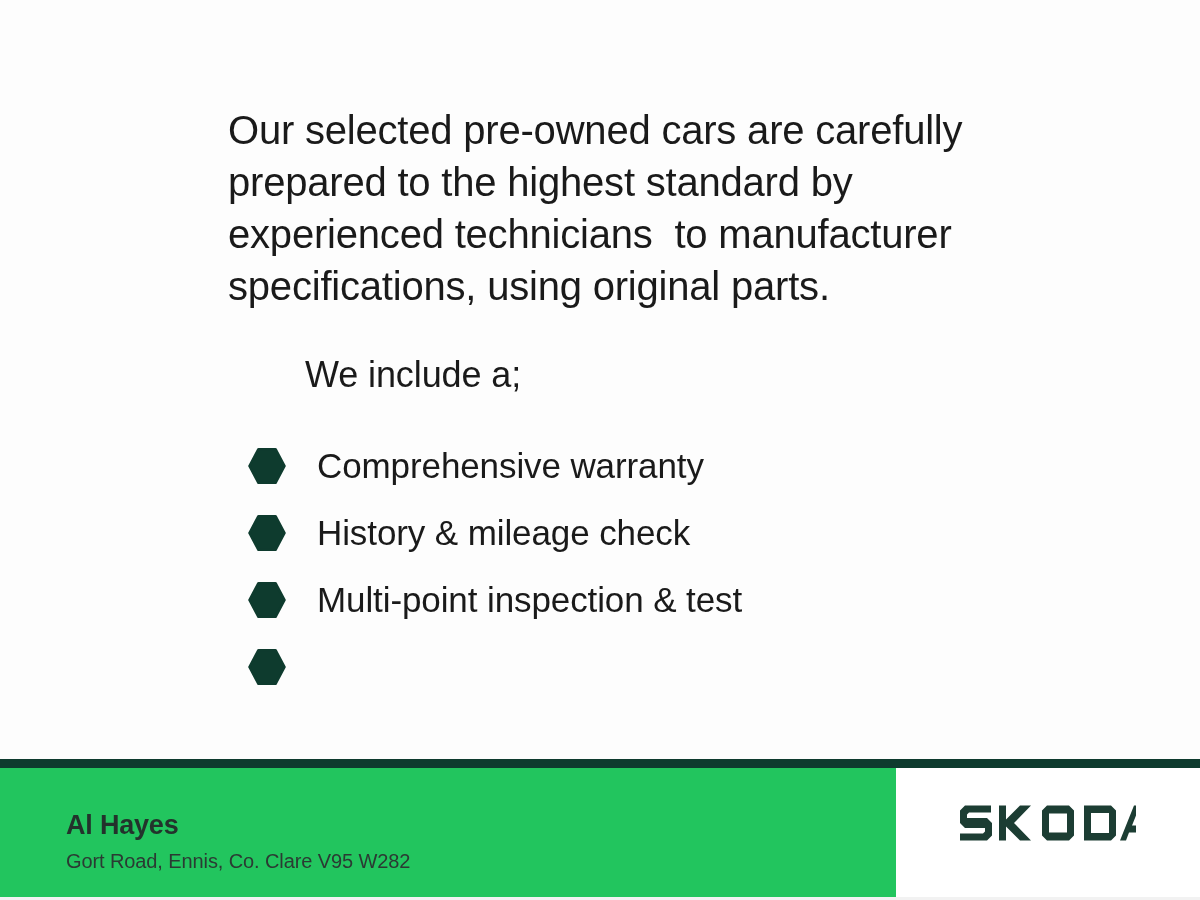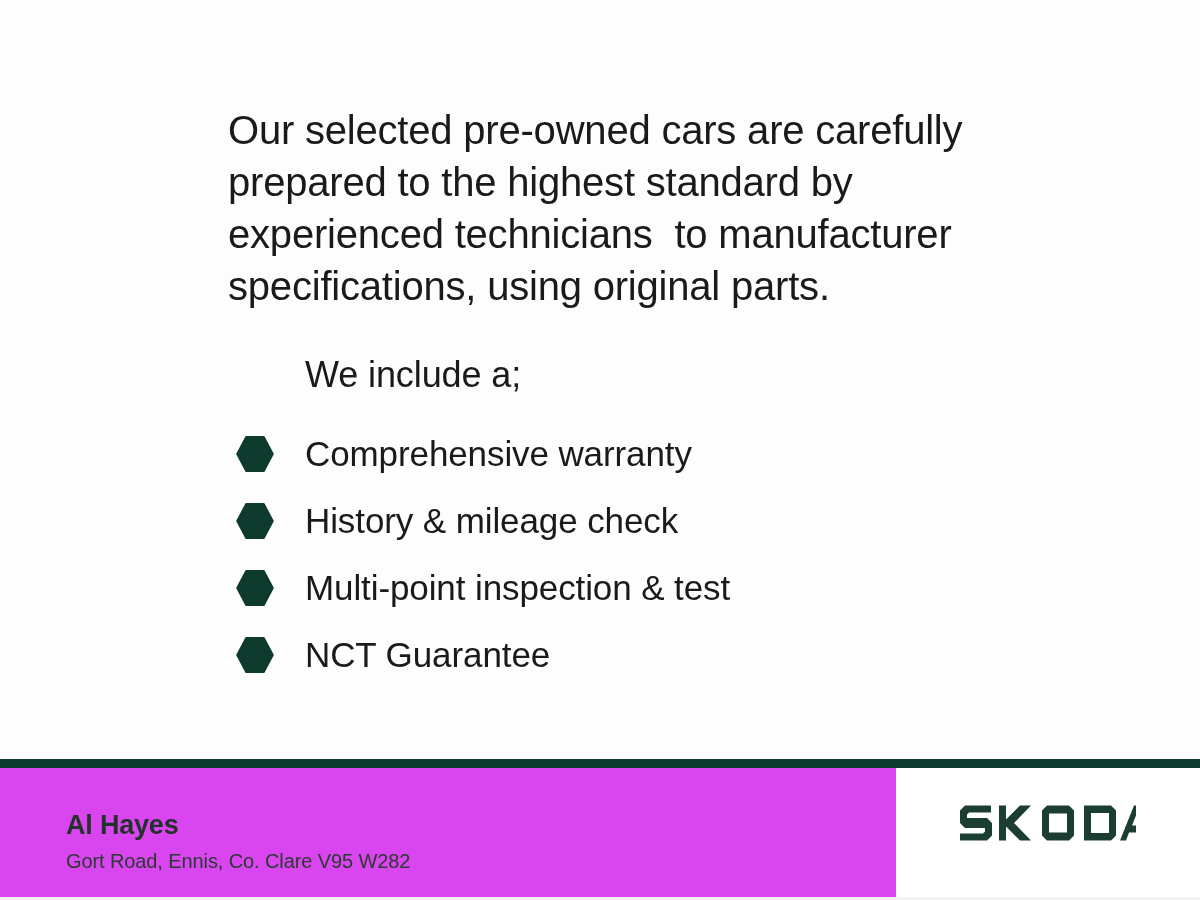--- a/index.html
+++ b/index.html
@@ -54,21 +54,21 @@
     line-height: 44px;
     font-weight: 400;
     color: #1a1a1a;
     letter-spacing: -0.1px;
   }
 
   .bullet-list {
     position: absolute;
     left: 236px;
     top: 420px;
-    margin: 0;
+    margin: 12px;
     padding: 0;
     list-style: none;
   }
 
   .bullet-item {
     display: flex;
     align-items: center;
     height: 67px;
   }
 
@@ -99,21 +99,21 @@
     background: #0e3b2e;
   }
 
   
   .footer {
     position: absolute;
     left: 0;
     top: 768px;
     width: 1200px;
     height: 132px;
-    background: #d946ef;
+    background: #22c55e;
   }
 
   .footer-right-panel {
     position: absolute;
     left: 896px;
     top: 0;
     width: 304px;
     height: 132px;
     background: #ffffff;
   }
@@ -193,21 +193,20 @@
         <svg class="hex-icon" viewBox="0 0 38 38">
           <polygon points="10.5,2.2 27.5,2.2 36.5,19 27.5,35.8 10.5,35.8 1.5,19" fill="#0e3b2e" stroke="#0e3b2e" stroke-width="2.6" stroke-linejoin="round"></polygon>
         </svg>
         <span class="bullet-label">Multi-point inspection &amp; test</span>
       </li>
 
       <li class="bullet-item">
         <svg class="hex-icon" viewBox="0 0 38 38">
           <polygon points="10.5,2.2 27.5,2.2 36.5,19 27.5,35.8 10.5,35.8 1.5,19" fill="#0e3b2e" stroke="#0e3b2e" stroke-width="2.6" stroke-linejoin="round"></polygon>
         </svg>
-        <span class="bullet-label">NCT Guarantee</span>
       </li>
 
     </ul>
   </div>
 
   <div class="divider-bar"></div>
 
   <div class="footer">
     <div class="footer-right-panel"></div>
 

